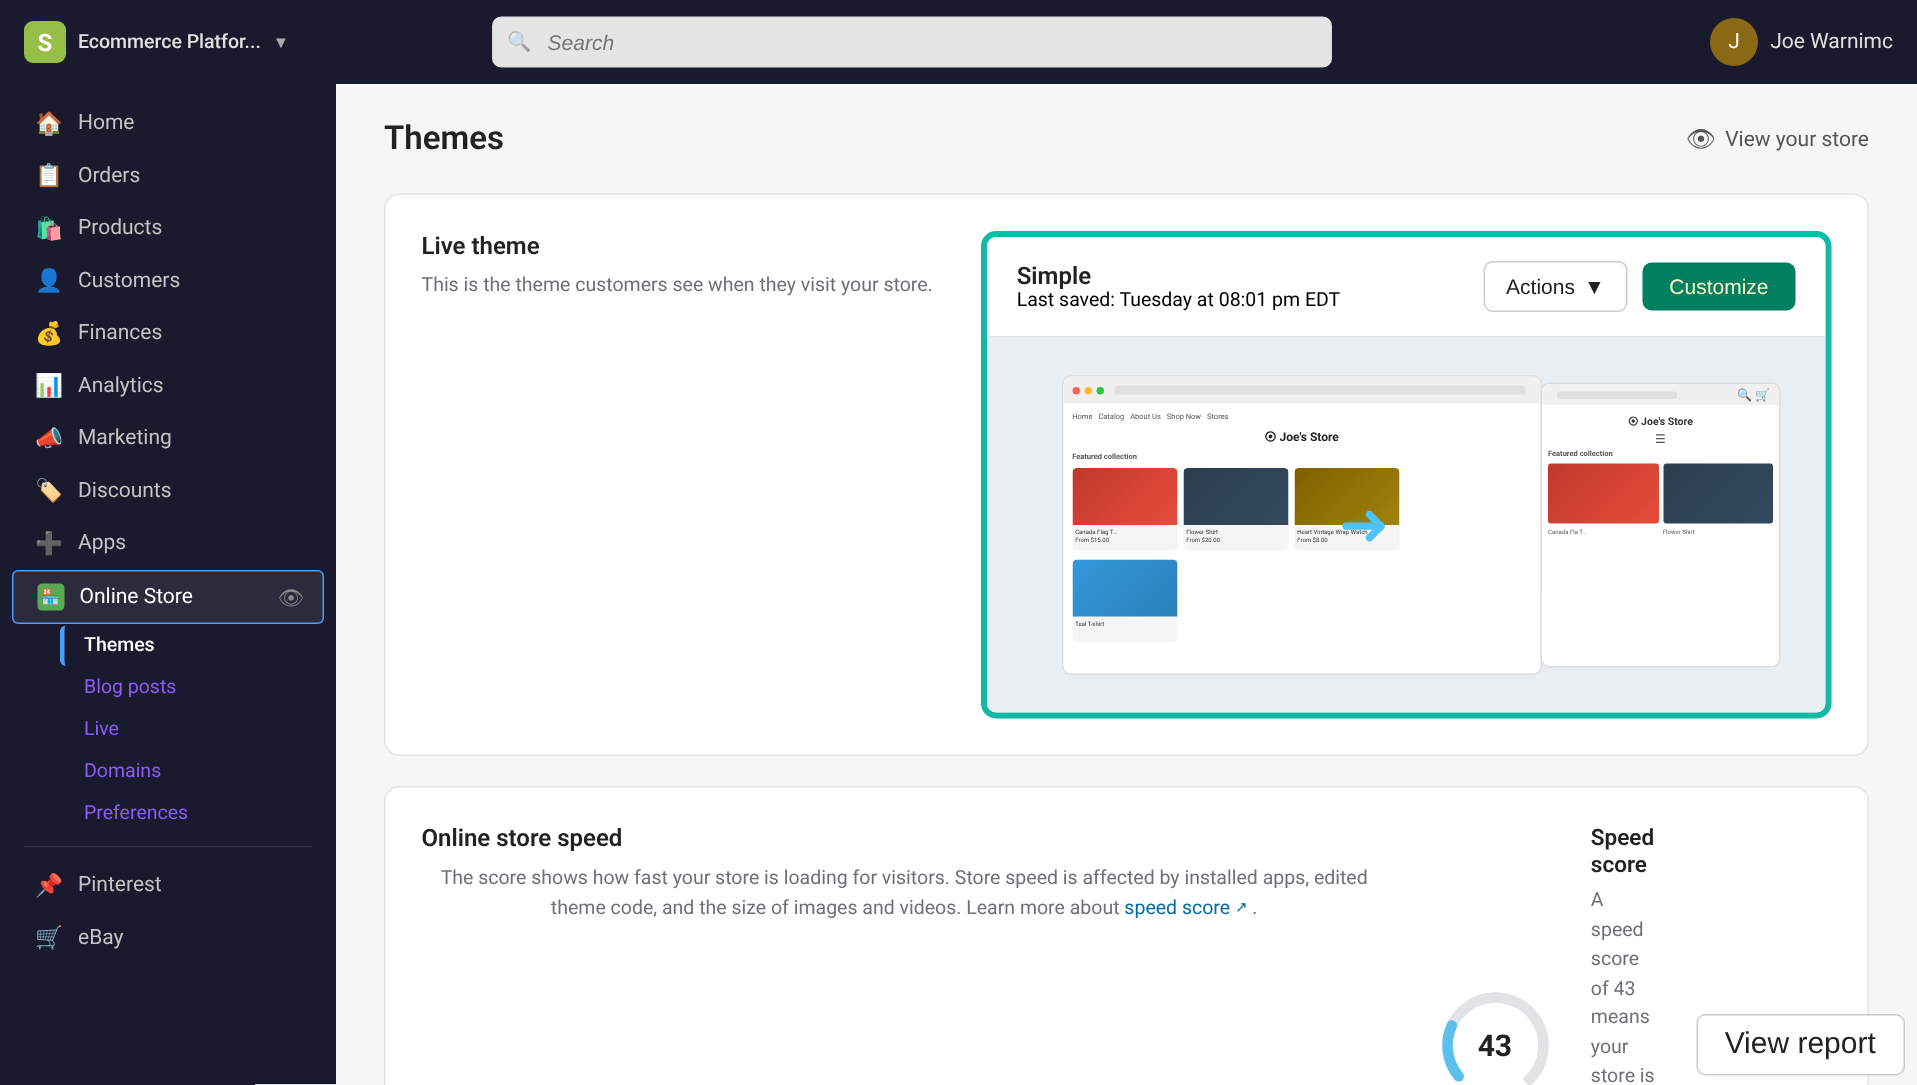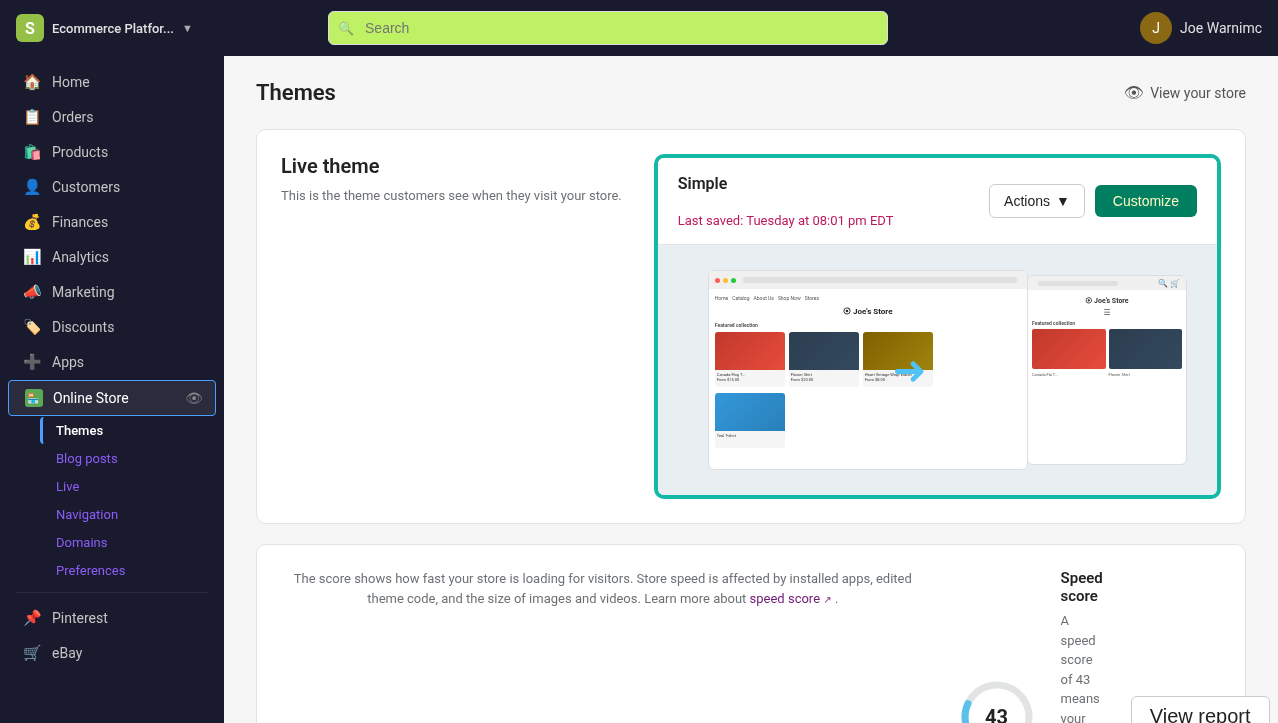--- a/index.html
+++ b/index.html
@@ -46,27 +46,28 @@
       font-size: 11px;
     }
     .topbar-search {
       flex: 1;
       max-width: 560px;
       margin: 0 auto;
     }
     .topbar-search input {
       width: 100%;
       height: 34px;
-      background: #bef264;
+      background: #e5e5e5;
       border: 1px solid #ddd;
       border-radius: 6px;
       padding: 0 12px 0 36px;
       font-size: 14px;
       color: #555;
       outline: none;
+      font-style: italic;
     }
     .search-wrap {
       position: relative;
     }
     .search-wrap::before {
       content: '🔍';
       position: absolute;
       left: 10px;
       top: 50%;
       transform: translateY(-50%);
@@ -254,21 +255,21 @@
       border: 1px solid #e1e3e5;
       padding: 24px;
       margin-bottom: 20px;
       display: flex;
       gap: 32px;
     }
     .section-label {
       min-width: 280px;
     }
     .section-label h2 {
-      font-size: 20px;
+      font-size: 16px;
       font-weight: 600;
       color: #202223;
       margin-bottom: 8px;
     }
     .section-label p {
       font-size: 13px;
       color: #6d7175;
       line-height: 1.5;
       text-align: center;
     }
@@ -291,22 +292,22 @@
       background: #fff;
       border-bottom: 1px solid #e1e3e5;
     }
     .theme-info h3 {
       font-size: 16px;
       font-weight: 600;
       color: #202223;
     }
     .theme-info p {
       font-size: 13px;
-      color: #be185d;
-      margin-top: 20px;
+      color: #000000;
+      margin-top: 0;
     }
     .theme-actions {
       display: flex;
       gap: 10px;
       align-items: center;
     }
     .btn-actions {
       display: flex;
       align-items: center;
       gap: 6px;
@@ -441,21 +442,21 @@
       background: #fff;
       border-radius: 10px;
       border: 1px solid #e1e3e5;
       padding: 24px;
       margin-bottom: 20px;
       display: flex;
       gap: 32px;
     }
 
     .link-styled {
-      color: #701a75;
+      color: #0369a1;
       text-decoration: none;
     }
     .ext-icon { font-size: 10px; vertical-align: middle; }
   </style>
 </head>
 <body>
 
 <div class="topbar">
   <div class="topbar-brand">
     <div class="shopify-logo">S</div>
@@ -528,23 +529,20 @@
 
       <div class="sub-nav">
         <div class="sub-nav-item active">
           <span>Themes</span>
         </div>
         <div class="sub-nav-item">
           <span>Blog posts</span>
         </div>
         <div class="sub-nav-item">
           <span>Live</span>
-        </div>
-        <div class="sub-nav-item">
-          <span>Navigation</span>
         </div>
         <div class="sub-nav-item">
           <span>Domains</span>
         </div>
         <div class="sub-nav-item">
           <span>Preferences</span>
         </div>
       </div>
 
       <div class="sidebar-divider"></div>
@@ -662,20 +660,21 @@
                 </div>
               </div>
             </div>
           </div>
         </div>
       </div>
     </div>
 
     <div class="speed-section-card">
       <div class="section-label">
+        <h2>Online store speed</h2>
         <p>
           <span>The score shows how fast your store is loading for visitors. Store speed is affected by installed apps, edited theme code, and the size of images and videos. Learn more about</span>
           <a class="link-styled">
             <span>speed score</span>
             <span class="ext-icon">↗</span>
           </a>
           .
         </p>
       </div>
 

